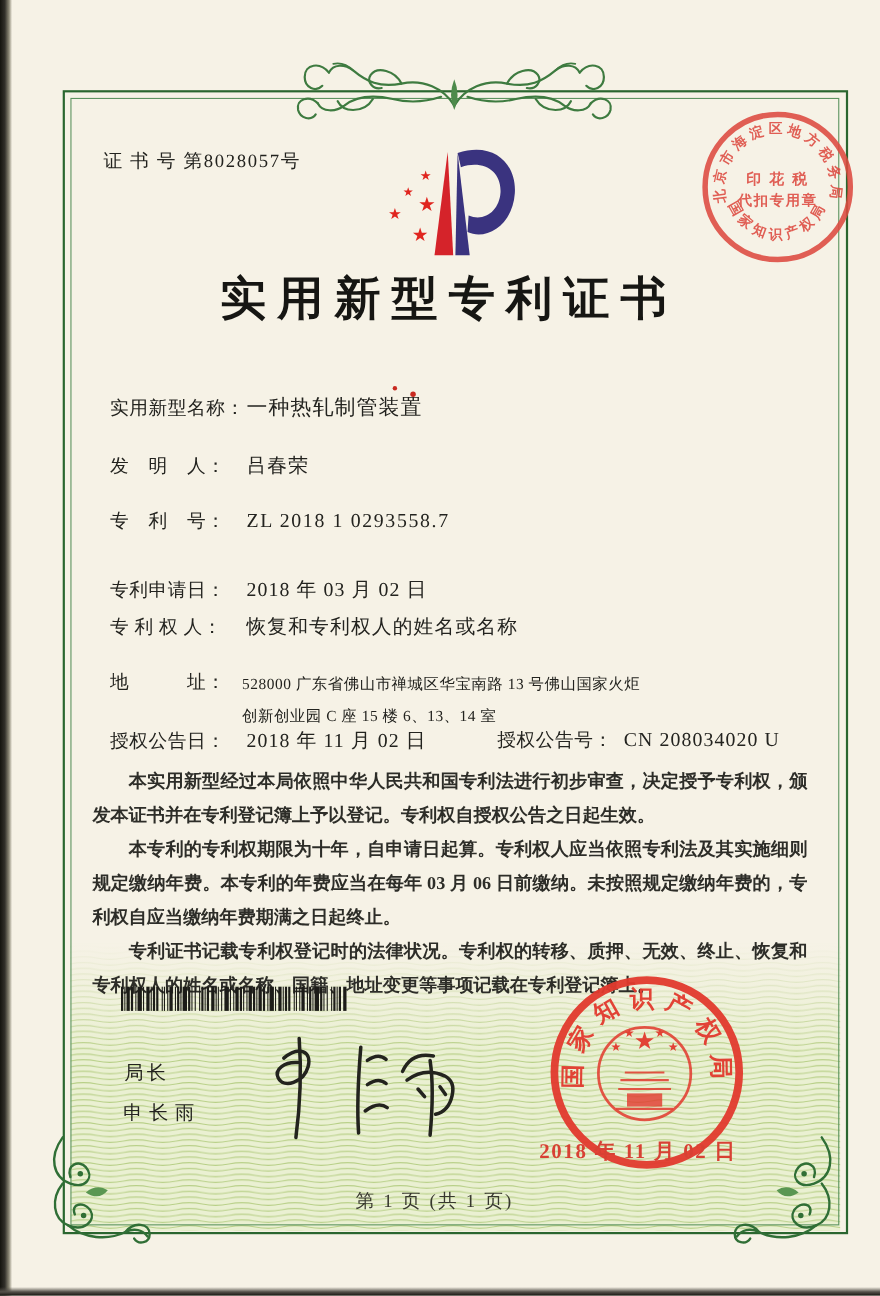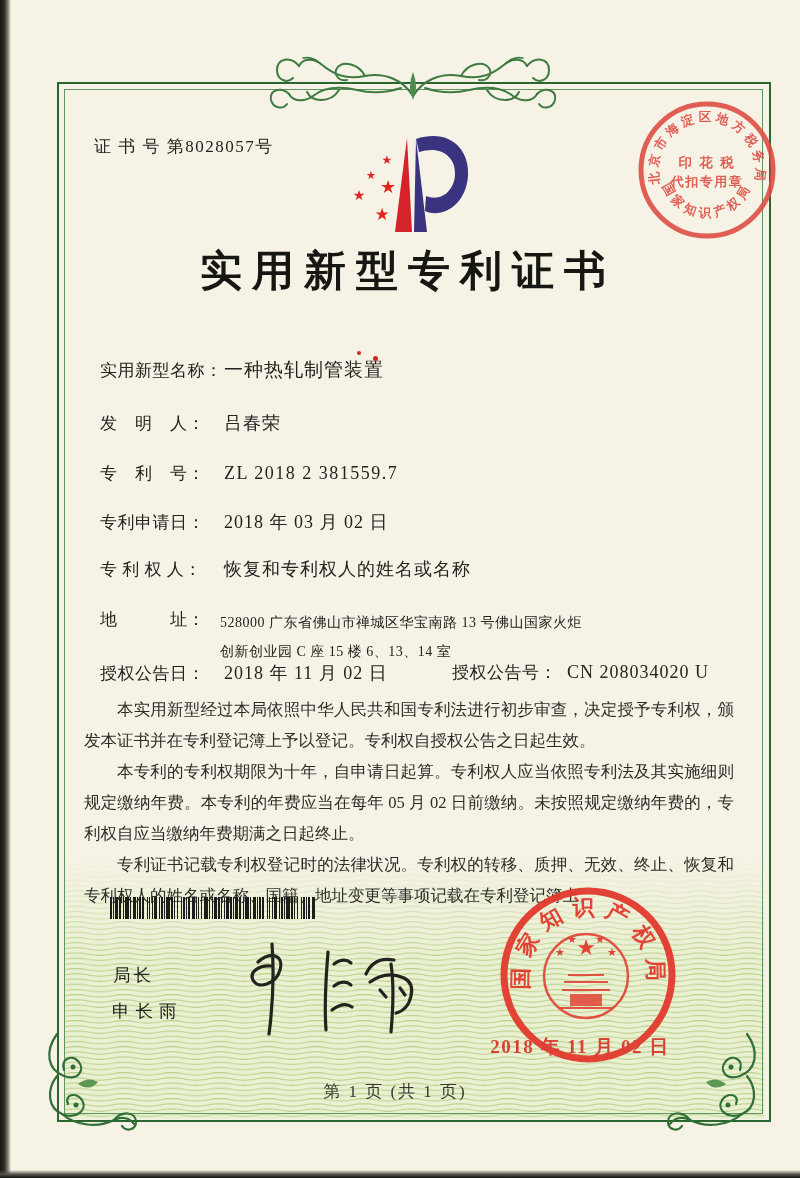--- a/index.html
+++ b/index.html
@@ -35,21 +35,21 @@
   .row{position:absolute;left:100px;white-space:nowrap;color:#23231f;z-index:5;}
   .row .lab{display:inline-block;width:120px;font-size:17px;letter-spacing:.5px;}
   .row .val{font-size:18px;letter-spacing:1px;}
   .addr-val{display:inline-block;vertical-align:top;white-space:normal;width:520px;
     font-size:14px;line-height:29px;letter-spacing:.5px;}
   .pair2{position:absolute;left:452px;white-space:nowrap;color:#23231f;z-index:5;}
   .pair2 .lab{font-size:17px;letter-spacing:.5px;margin-right:6px;}
   .pair2 .val{font-size:18px;letter-spacing:1px;}
   .body-text{position:absolute;left:84px;top:694px;width:650px;z-index:5;
     font-size:16.5px;line-height:31px;color:#2d2d28;text-align:justify;}
-  .body-text p{margin:0;text-indent:2em;}
+  .body-text p{margin:0;text-indent:2em;font-weight:bold;}
   .barcode{position:absolute;left:110px;top:897px;width:206px;height:22px;z-index:5;}
   .director-title{position:absolute;left:113px;top:963px;font-size:17.5px;letter-spacing:3px;color:#23231f;z-index:6;}
   .director-name{position:absolute;left:112px;top:999px;font-size:17.5px;letter-spacing:6px;color:#23231f;z-index:6;}
   .page-footer{position:absolute;left:280px;top:1080px;width:230px;text-align:center;
     font-size:17px;letter-spacing:2px;color:#38382f;z-index:6;}
   .speck{position:absolute;border-radius:50%;background:#c82a20;z-index:6;}
   .speck1{left:357px;top:351px;width:4px;height:4px;}
   .speck2{left:373px;top:356px;width:5px;height:5px;}
   .seal-text{font-weight:bold;}
 </style>
@@ -155,23 +155,23 @@
 <div class="row" style="top:357px">
   <span class="lab">实用新型名称：</span>
   <span class="val" style="font-size:19px">一种热轧制管装置</span>
 </div>
 <div class="row" style="top:411px">
   <span class="lab">发　明　人：</span>
   <span class="val">吕春荣</span>
 </div>
 <div class="row" style="top:462px">
   <span class="lab">专　利　号：</span>
-  <span class="val" style="letter-spacing:1.5px">ZL 2018 2 381559.7</span>
-</div>
-<div class="row" style="top:510px">
+  <span class="val" style="letter-spacing:1.5px">ZL 2018 1 0293558.7</span>
+</div>
+<div class="row" style="top:524px">
   <span class="lab">专利申请日：</span>
   <span class="val">2018 年 03 月 02 日</span>
 </div>
 <div class="row" style="top:557px">
   <span class="lab">专 利 权 人：</span>
   <span class="val">恢复和专利权人的姓名或名称</span>
 </div>
 <div class="row" style="top:608px">
   <span class="lab">地　　　址：</span><span class="addr-val"><span>528000 广东省佛山市禅城区华宝南路 13 号佛山国家火炬</span><br><span>创新创业园 C 座 15 楼 6、13、14 室</span></span>
 </div>
@@ -179,21 +179,21 @@
   <span class="lab">授权公告日：</span>
   <span class="val">2018 年 11 月 02 日</span>
 </div>
 <div class="pair2" style="top:661px">
   <span class="lab">授权公告号：</span>
   <span class="val">CN 208034020 U</span>
 </div>
 
 <div class="body-text">
   <p>本实用新型经过本局依照中华人民共和国专利法进行初步审查，决定授予专利权，颁发本证书并在专利登记簿上予以登记。专利权自授权公告之日起生效。</p>
-  <p>本专利的专利权期限为十年，自申请日起算。专利权人应当依照专利法及其实施细则规定缴纳年费。本专利的年费应当在每年 05 月 02 日前缴纳。未按照规定缴纳年费的，专利权自应当缴纳年费期满之日起终止。</p>
+  <p>本专利的专利权期限为十年，自申请日起算。专利权人应当依照专利法及其实施细则规定缴纳年费。本专利的年费应当在每年 03 月 06 日前缴纳。未按照规定缴纳年费的，专利权自应当缴纳年费期满之日起终止。</p>
   <p>专利证书记载专利权登记时的法律状况。专利权的转移、质押、无效、终止、恢复和专利权人的姓名或名称、国籍、地址变更等事项记载在专利登记簿上。</p>
 </div>
 
 <div class="barcode">
     <div style="position:absolute;left:0px;top:0;width:2px;height:100%;background:#1c1c18"></div>
     <div style="position:absolute;left:3px;top:0;width:1px;height:100%;background:#1c1c18"></div>
     <div style="position:absolute;left:5px;top:0;width:3px;height:100%;background:#1c1c18"></div>
     <div style="position:absolute;left:9px;top:0;width:2px;height:100%;background:#1c1c18"></div>
     <div style="position:absolute;left:13px;top:0;width:1px;height:100%;background:#1c1c18"></div>
     <div style="position:absolute;left:15px;top:0;width:4px;height:100%;background:#1c1c18"></div>

